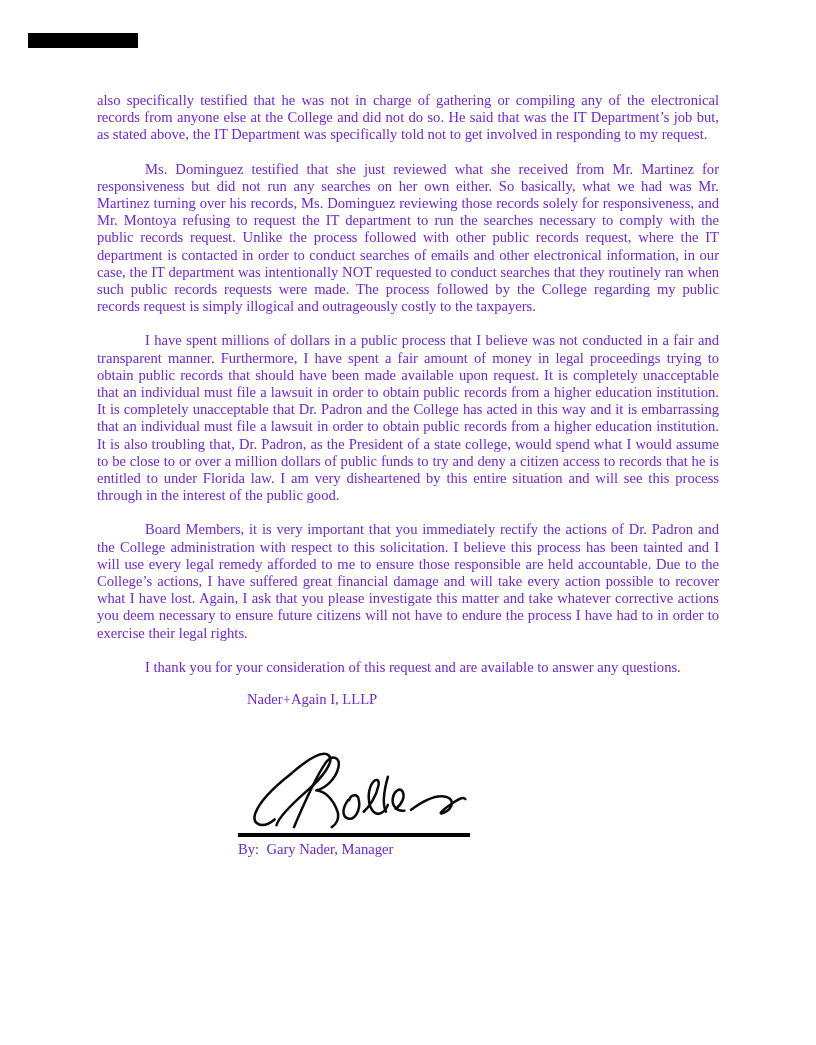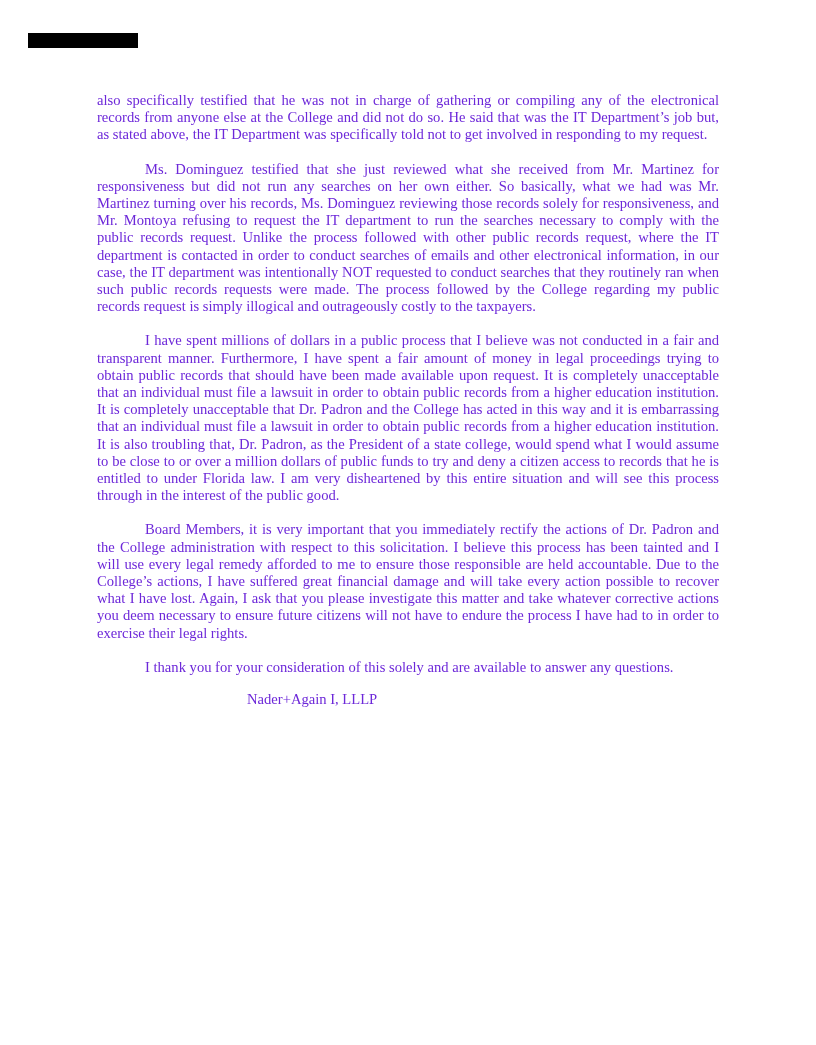--- a/index.html
+++ b/index.html
@@ -73,19 +73,36 @@
   <div class="content">
 
     <p class="para no-indent">also specifically testified that he was not in charge of gathering or compiling any of the electronical records from anyone else at the College and did not do so. He said that was the IT Department’s job but, as stated above, the IT Department was specifically told not to get involved in responding to my request.</p>
 
     <p class="para">Ms. Dominguez testified that she just reviewed what she received from Mr. Martinez for responsiveness but did not run any searches on her own either.  So basically, what we had was Mr. Martinez turning over his records, Ms. Dominguez reviewing those records solely for responsiveness, and Mr. Montoya refusing to request the IT department to run the searches necessary to comply with the public records request.  Unlike the process followed with other public records request, where the IT department is contacted in order to conduct searches of emails and other electronical information, in our case, the IT department was intentionally NOT requested to conduct searches that they routinely ran when such public records requests were made.  The process followed by the College regarding my public records request is simply illogical and outrageously costly to the taxpayers.</p>
 
     <p class="para">I have spent millions of dollars in a public process that I believe was not conducted in a fair and transparent manner.  Furthermore, I have spent a fair amount of money in legal proceedings trying to obtain public records that should have been made available upon request.  It is completely unacceptable that an individual must file a lawsuit in order to obtain public records from a higher education institution.  It is completely unacceptable that Dr. Padron and the College has acted in this way and it is embarrassing that an individual must file a lawsuit in order to obtain public records from a higher education institution.  It is also troubling that, Dr. Padron, as the President of a state college, would spend what I would assume to be close to or over a million dollars of public funds to try and deny a citizen access to records that he is entitled to under Florida law. I am very disheartened by this entire situation and will see this process through in the interest of the public good.</p>
 
     <p class="para">Board Members, it is very important that you immediately rectify the actions of Dr. Padron and the College administration with respect to this solicitation.  I believe this process has been tainted and I will use every legal remedy afforded to me to ensure those responsible are held accountable.  Due to the College’s actions, I have suffered great financial damage and will take every action possible to recover what I have lost.  Again, I ask that you please investigate this matter and take whatever corrective actions you deem necessary to ensure future citizens will not have to endure the process I have had to in order to exercise their legal rights.</p>
 
-    <p class="closing">I thank you for your consideration of this solely and are available to answer any questions.</p>
+    <p class="closing">I thank you for your consideration of this request and are available to answer any questions.</p>
 
     <div class="company-line">Nader+Again I, LLLP</div>
 
+    <div class="sig-block">
+      <div class="sig-scrawl-wrap">
+        <svg width="232" height="92" viewBox="0 0 232 95" xmlns="http://www.w3.org/2000/svg" aria-hidden="true">
+          <g fill="none" stroke="#0a0a0a" stroke-width="2.6" stroke-linecap="round" stroke-linejoin="round">
+            <path d="M34,82 C22,92 10,88 14,76 C18,64 34,48 52,34 C68,20 84,10 90,16 C96,22 84,38 68,52 C52,66 38,80 36,88"></path>
+            <path d="M54,90 C66,62 80,32 88,22 C94,15 102,18 100,28 C97,42 85,50 77,52 C87,53 95,62 99,74 C101,81 98,87 93,90"></path>
+            <path d="M110,62 C104,70 103,79 110,81 C117,83 123,72 121,62 C120,55 113,56 111,62"></path>
+            <path d="M126,74 C132,69 139,58 141,48 C143,40 138,39 134,46 C130,54 130,67 136,74 C141,79 148,75 151,67"></path>
+            <path d="M151,38 C147,52 145,66 149,74"></path>
+            <path d="M159,71 C166,66 169,58 166,53 C163,49 157,53 156,60 C155,68 160,74 168,73"></path>
+            <path d="M175,72 C190,61 203,56 212,59 C220,62 218,71 209,75 C202,78 206,73 218,65 C224,61 229,58 231,61"></path>
+          </g>
+        </svg>
+      </div>
+      <div class="sig-rule"></div>
+      <div class="by-line">By:  Gary Nader, Manager</div>
+    </div>
 
   </div>
 </div>
 
 </body></html>

